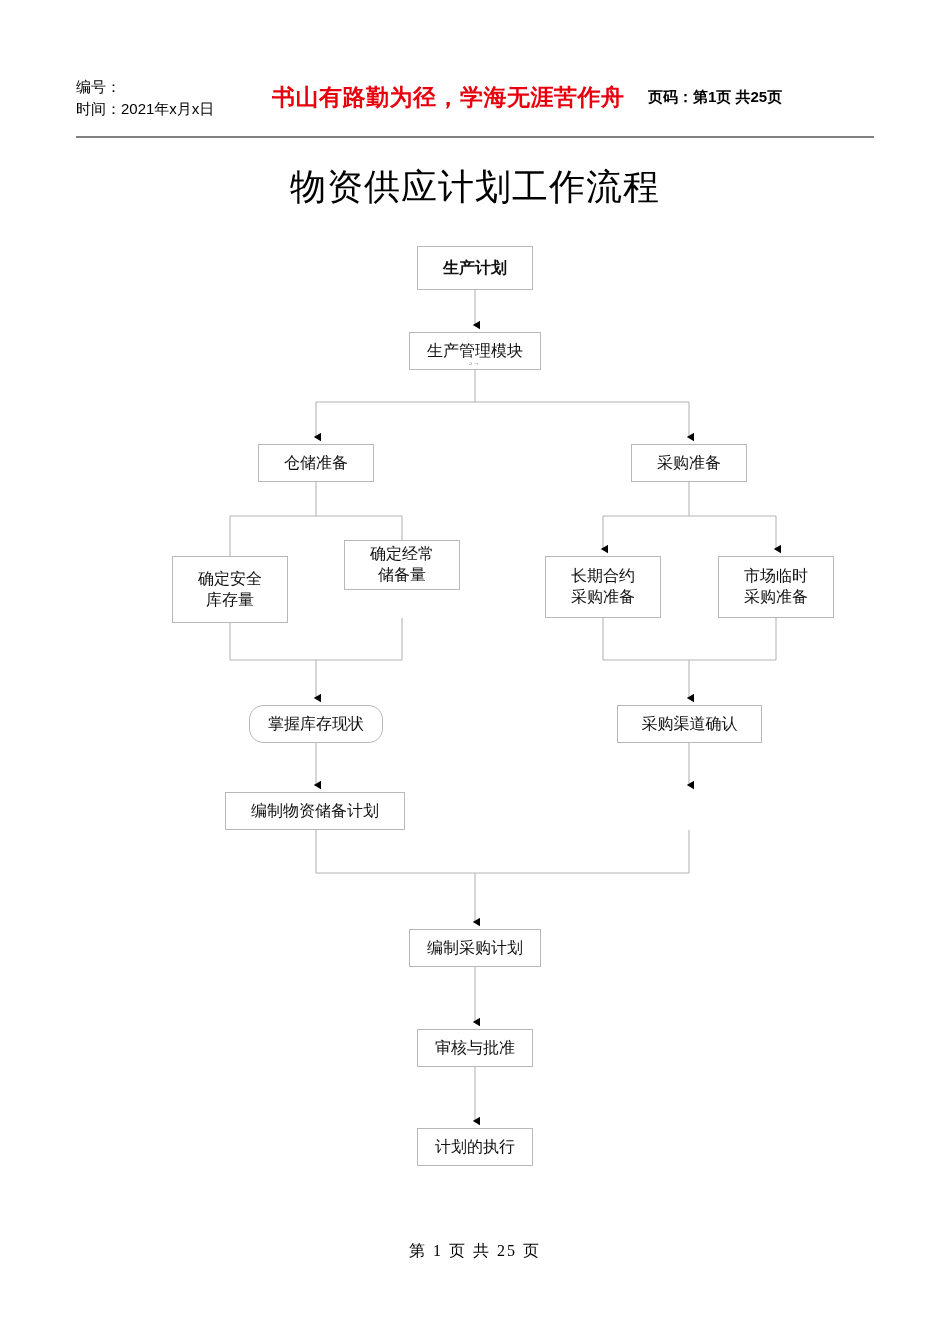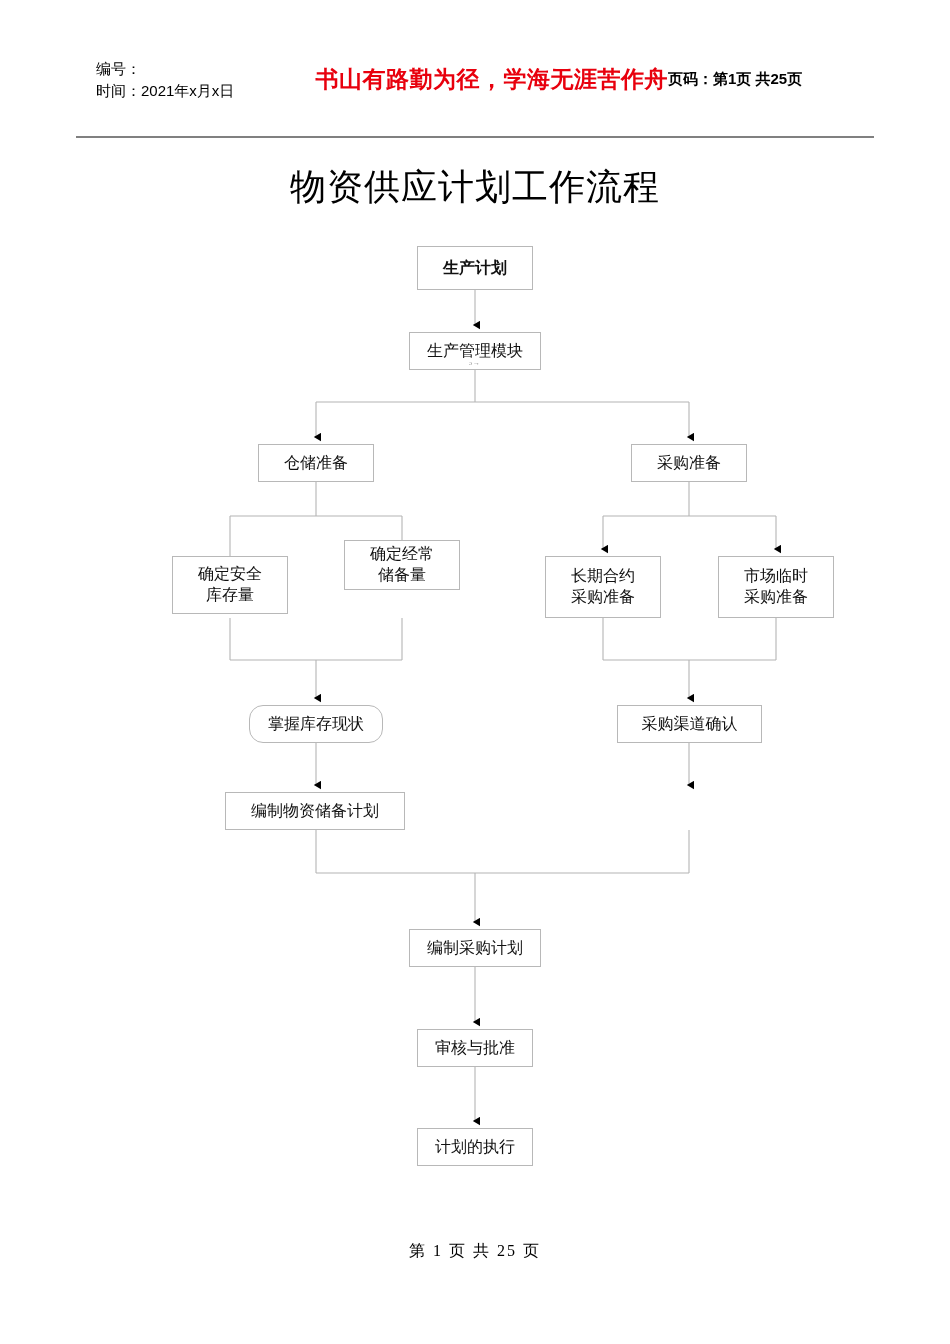--- a/index.html
+++ b/index.html
@@ -21,23 +21,22 @@
     position: absolute;
     left: 0; top: 0;
     width: 950px;
     height: 1344px;
   }
 
   
   .header-wrap {
     position: absolute;
     left: 76px;
-    top: 58px;
+    top: 76px;
     width: 798px;
-    margin-left: 20px;
   }
   .header-table {
     width: 798px;
     border-collapse: collapse;
     table-layout: fixed;
   }
   .header-table td {
     padding: 0;
     vertical-align: middle;
     border: none;
@@ -46,21 +45,21 @@
     width: 196px;
     padding: 4px 0 6px 10px;
     border-right: 1.4px solid #000;
     font-size: 15px;
     line-height: 1.45;
     font-family: "Liberation Sans", "DejaVu Sans", sans-serif;
     white-space: nowrap;
   }
   .hdr-cell-mid {
     width: 376px;
-    text-align: right;
+    text-align: left;
     border-right: 1.4px solid #000;
     padding: 6px 0;
   }
   .hdr-cell-right {
     padding: 6px 0 6px 14px;
     font-size: 15px;
     font-family: "Liberation Sans", "DejaVu Sans", sans-serif;
     white-space: nowrap;
     font-weight: bold;
   }
@@ -225,21 +224,21 @@
 
   <div class="node" style="left:409px;top:332px;width:132px;height:38px;align-items:center;">
     <span>生产管理模块</span>
     <span class="node-artifact">ɔ→</span>
   </div>
 
   <div class="node" style="left:258px;top:444px;width:116px;height:38px;">仓储准备</div>
 
   <div class="node" style="left:631px;top:444px;width:116px;height:38px;">采购准备</div>
 
-  <div class="node two-line" style="left:172px;top:556px;width:116px;height:58px;white-space:pre-line;">确定安全
+  <div class="node two-line" style="left:172px;top:556px;width:116px;height:67px;white-space:pre-line;">确定安全
 库存量</div>
 
   <div class="node two-line" style="left:344px;top:540px;width:116px;height:50px;white-space:pre-line;">确定经常
 储备量</div>
 
   <div class="node two-line" style="left:545px;top:556px;width:116px;height:62px;white-space:pre-line;">长期合约
 采购准备</div>
 
   <div class="node two-line" style="left:718px;top:556px;width:116px;height:62px;white-space:pre-line;">市场临时
 采购准备</div>

